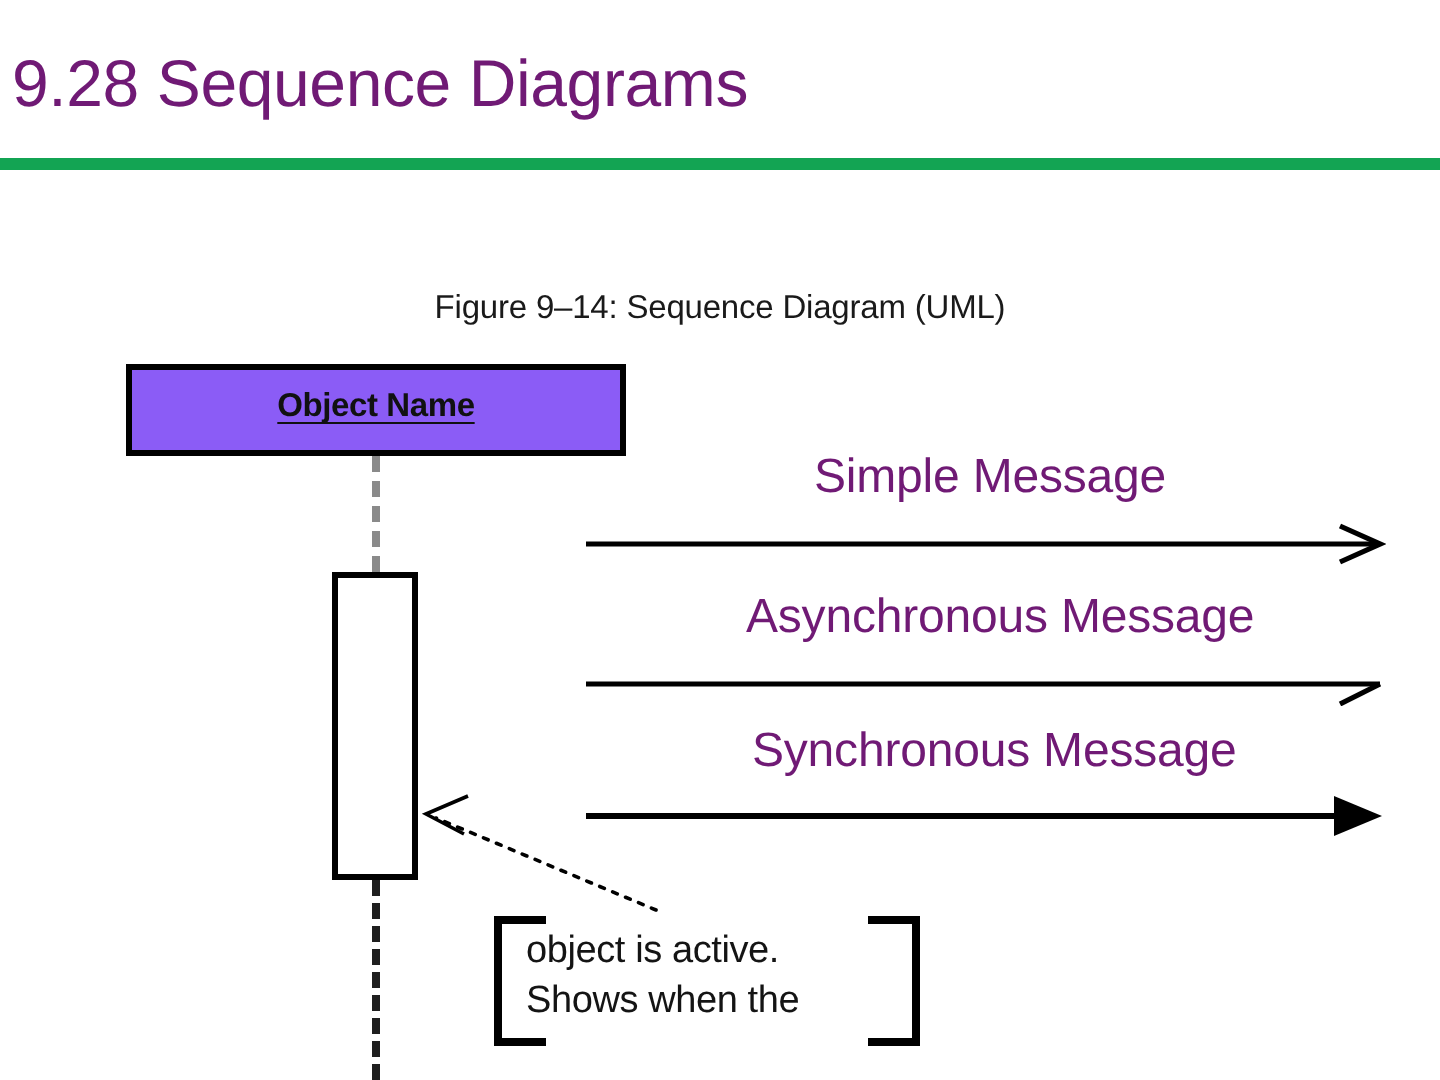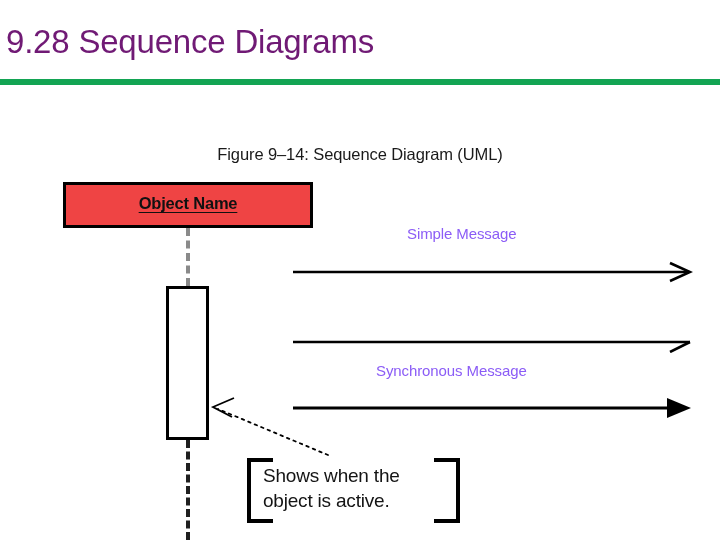--- a/index.html
+++ b/index.html
@@ -59,21 +59,21 @@
 
   
   #object-box {
     position: absolute;
     left: 63px;
     top: 97px;
     width: 250px;
     height: 46px;
     border: 3px solid #000000;
     box-sizing: border-box;
-    background: #ef4444;
+    background: #8b5cf6;
   }
   #object-name-label {
     position: absolute;
     left: 0;
     top: 9px;
     width: 100%;
     text-align: center;
     font-size: 16.5px;
     font-weight: bold;
     color: #111111;
@@ -100,22 +100,22 @@
     width: 43px;
     height: 154px;
     border: 3px solid #000000;
     box-sizing: border-box;
     background: #ffffff;
   }
 
   
   .message-label {
     position: absolute;
-    font-size: 15px;
-    color: #8b5cf6;
+    font-size: 24px;
+    color: #701a75;
     white-space: nowrap;
     font-family: "Liberation Sans", sans-serif;
     letter-spacing: -0.1px;
   }
   .message-arrow {
     position: absolute;
     left: 293px;
     width: 400px;
     height: 22px;
     overflow: visible;
@@ -177,20 +177,21 @@
   <div id="activation-bar"></div>
 
   <div class="message-label" style="left:407px; top:140px;">Simple Message</div>
   <div class="message-arrow" style="top:176px;">
     <svg width="400" height="22" viewBox="0 0 400 22">
       <line x1="0" y1="11" x2="396" y2="11" stroke="#000" stroke-width="2.6"></line>
       <polyline points="377,2 397,11 377,20" fill="none" stroke="#000" stroke-width="2.6"></polyline>
     </svg>
   </div>
 
+  <div class="message-label" style="left:373px; top:210px;">Asynchronous Message</div>
   <div class="message-arrow" style="top:246px;">
     <svg width="400" height="22" viewBox="0 0 400 22">
       <line x1="0" y1="11" x2="397" y2="11" stroke="#000" stroke-width="2.6"></line>
       <line x1="377" y1="21" x2="397" y2="11" stroke="#000" stroke-width="2.6"></line>
     </svg>
   </div>
 
   <div class="message-label" style="left:376px; top:277px;">Synchronous Message</div>
   <div class="message-arrow" style="top:312px;">
     <svg width="400" height="22" viewBox="0 0 400 22">
@@ -201,18 +202,18 @@
 
   <svg id="leader-svg">
     <line x1="328" y1="370" x2="218" y2="324" stroke="#000" stroke-width="1.8" stroke-dasharray="2.5,4.5" stroke-linecap="round"></line>
     <polyline points="234,313 213,322 232,332" fill="none" stroke="#000" stroke-width="1.8"></polyline>
   </svg>
 
   <div id="callout-box">
     <div class="bracket" id="bracket-left"></div>
     <div class="bracket" id="bracket-right"></div>
     <div id="callout-text">
+      <div>object is active.</div>
       <div>Shows when the</div>
-      <div>object is active.</div>
     </div>
   </div>
 
 </div>
 
 </body></html>

